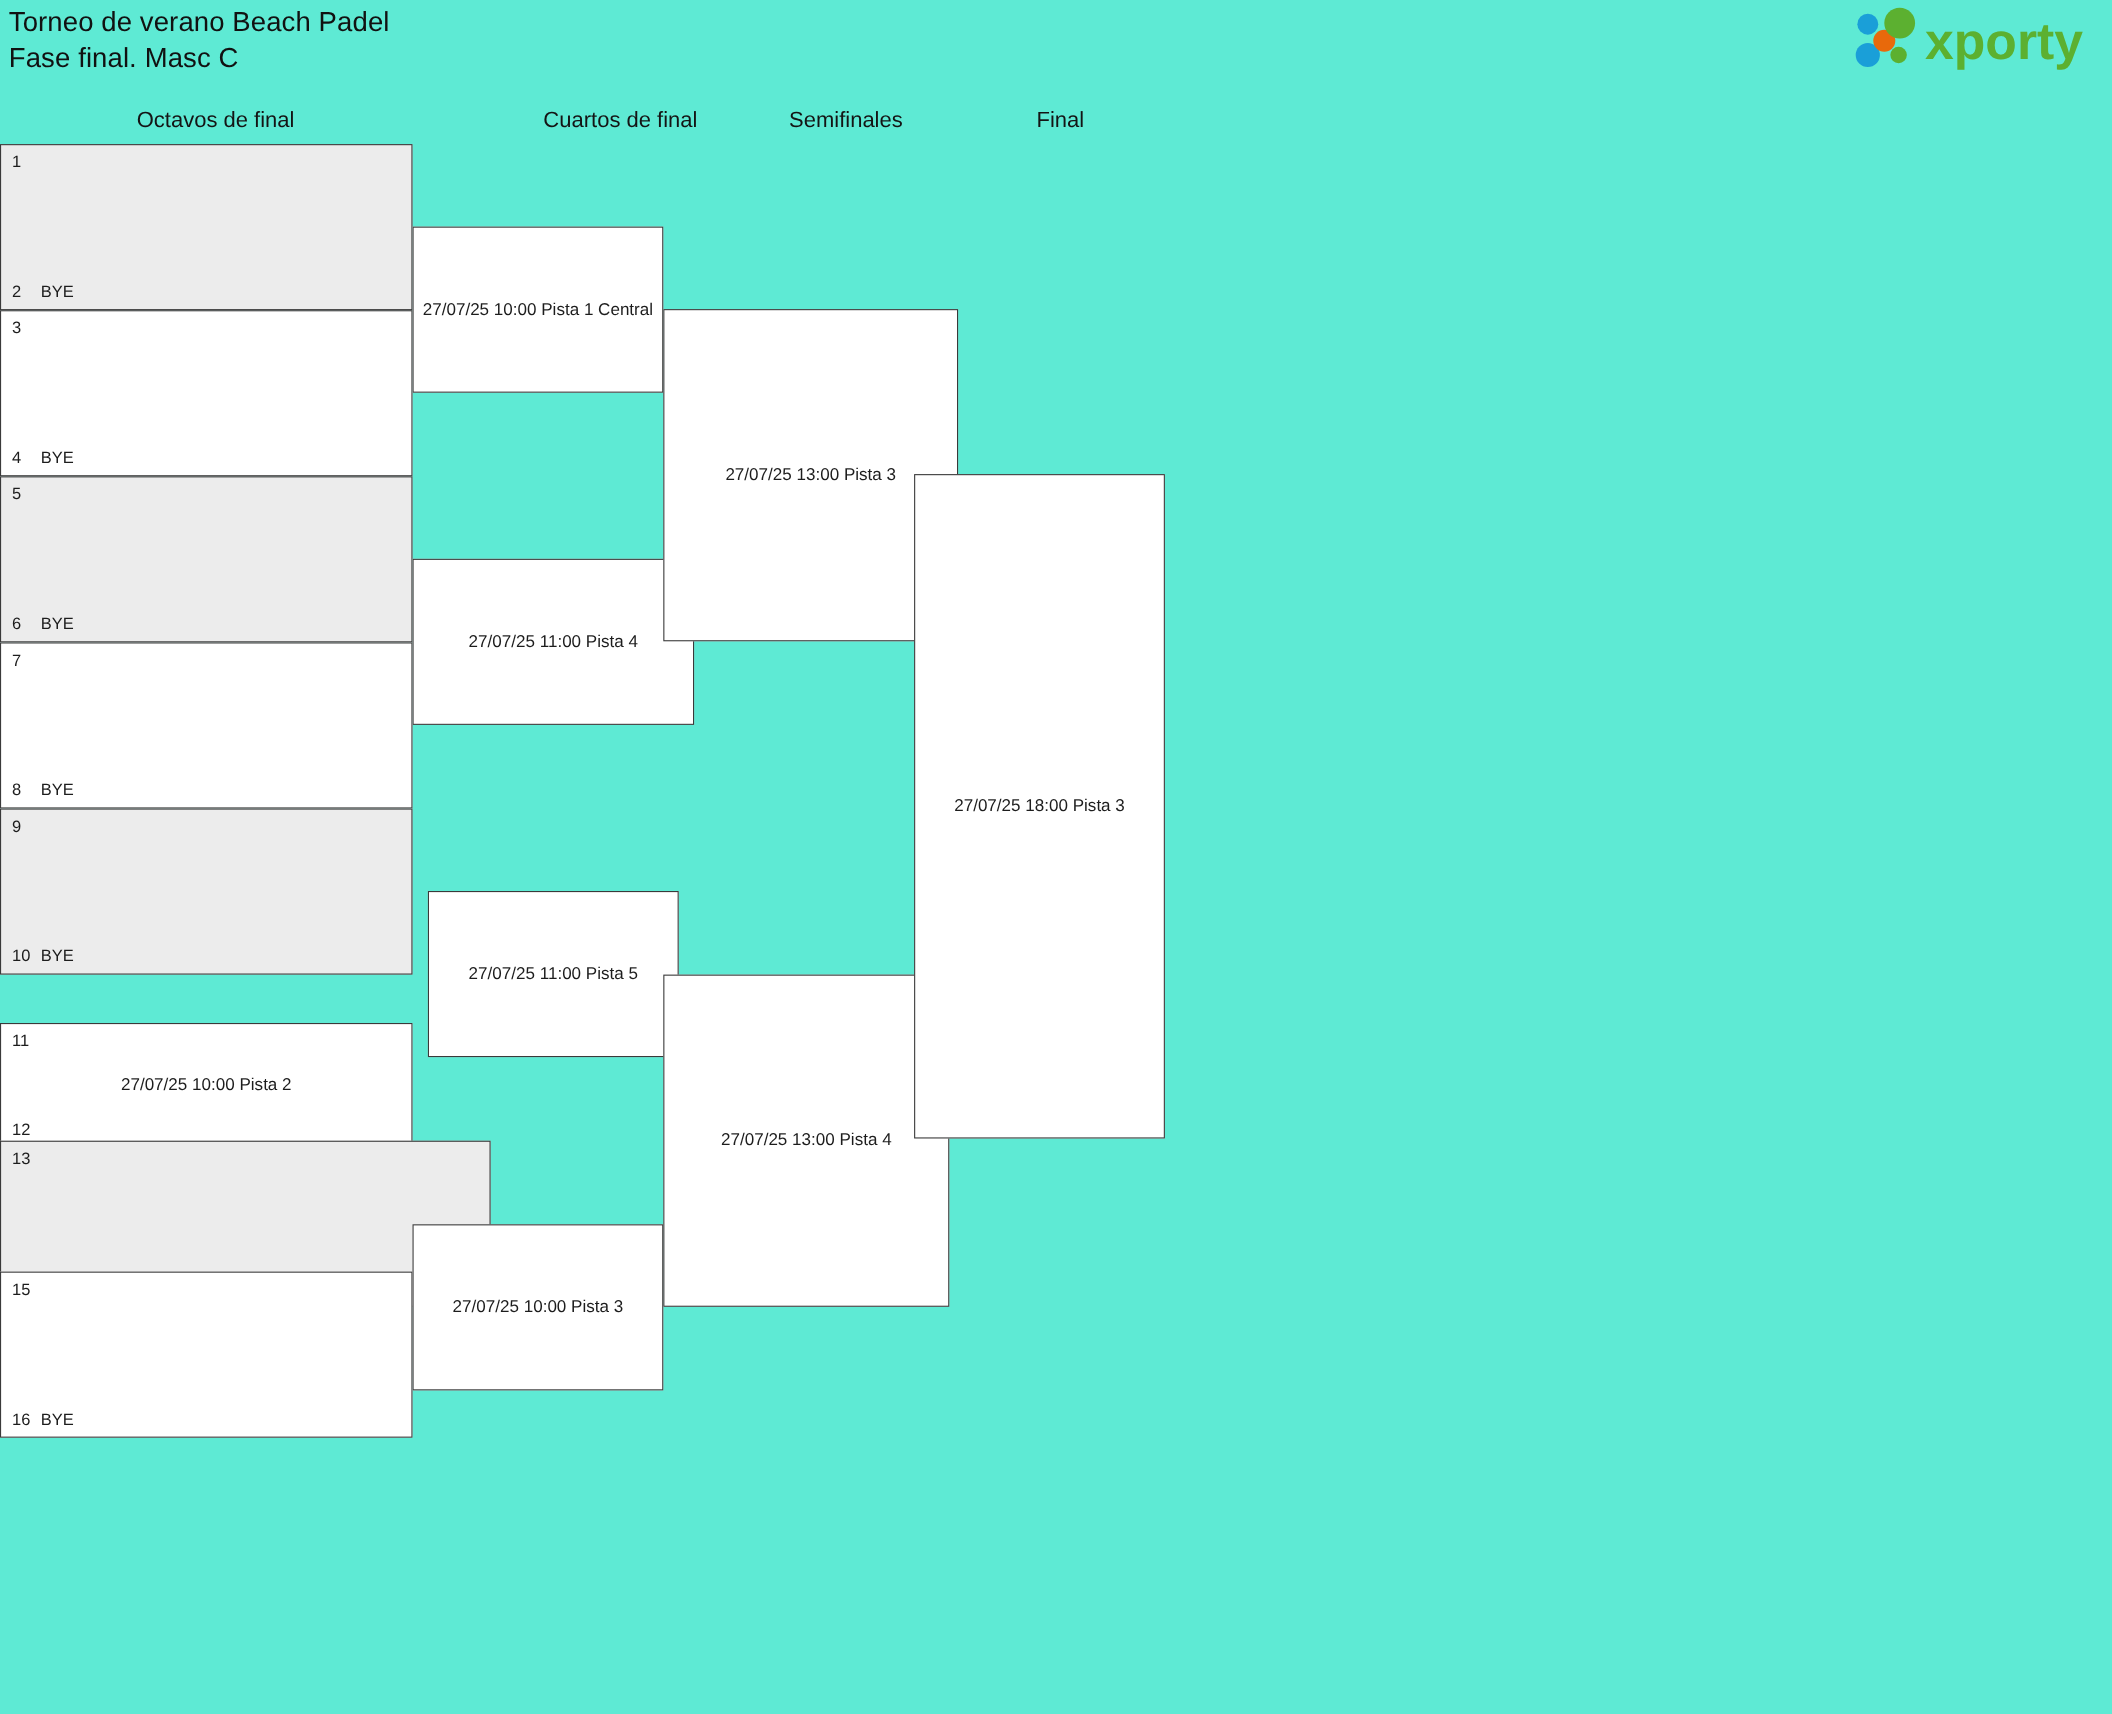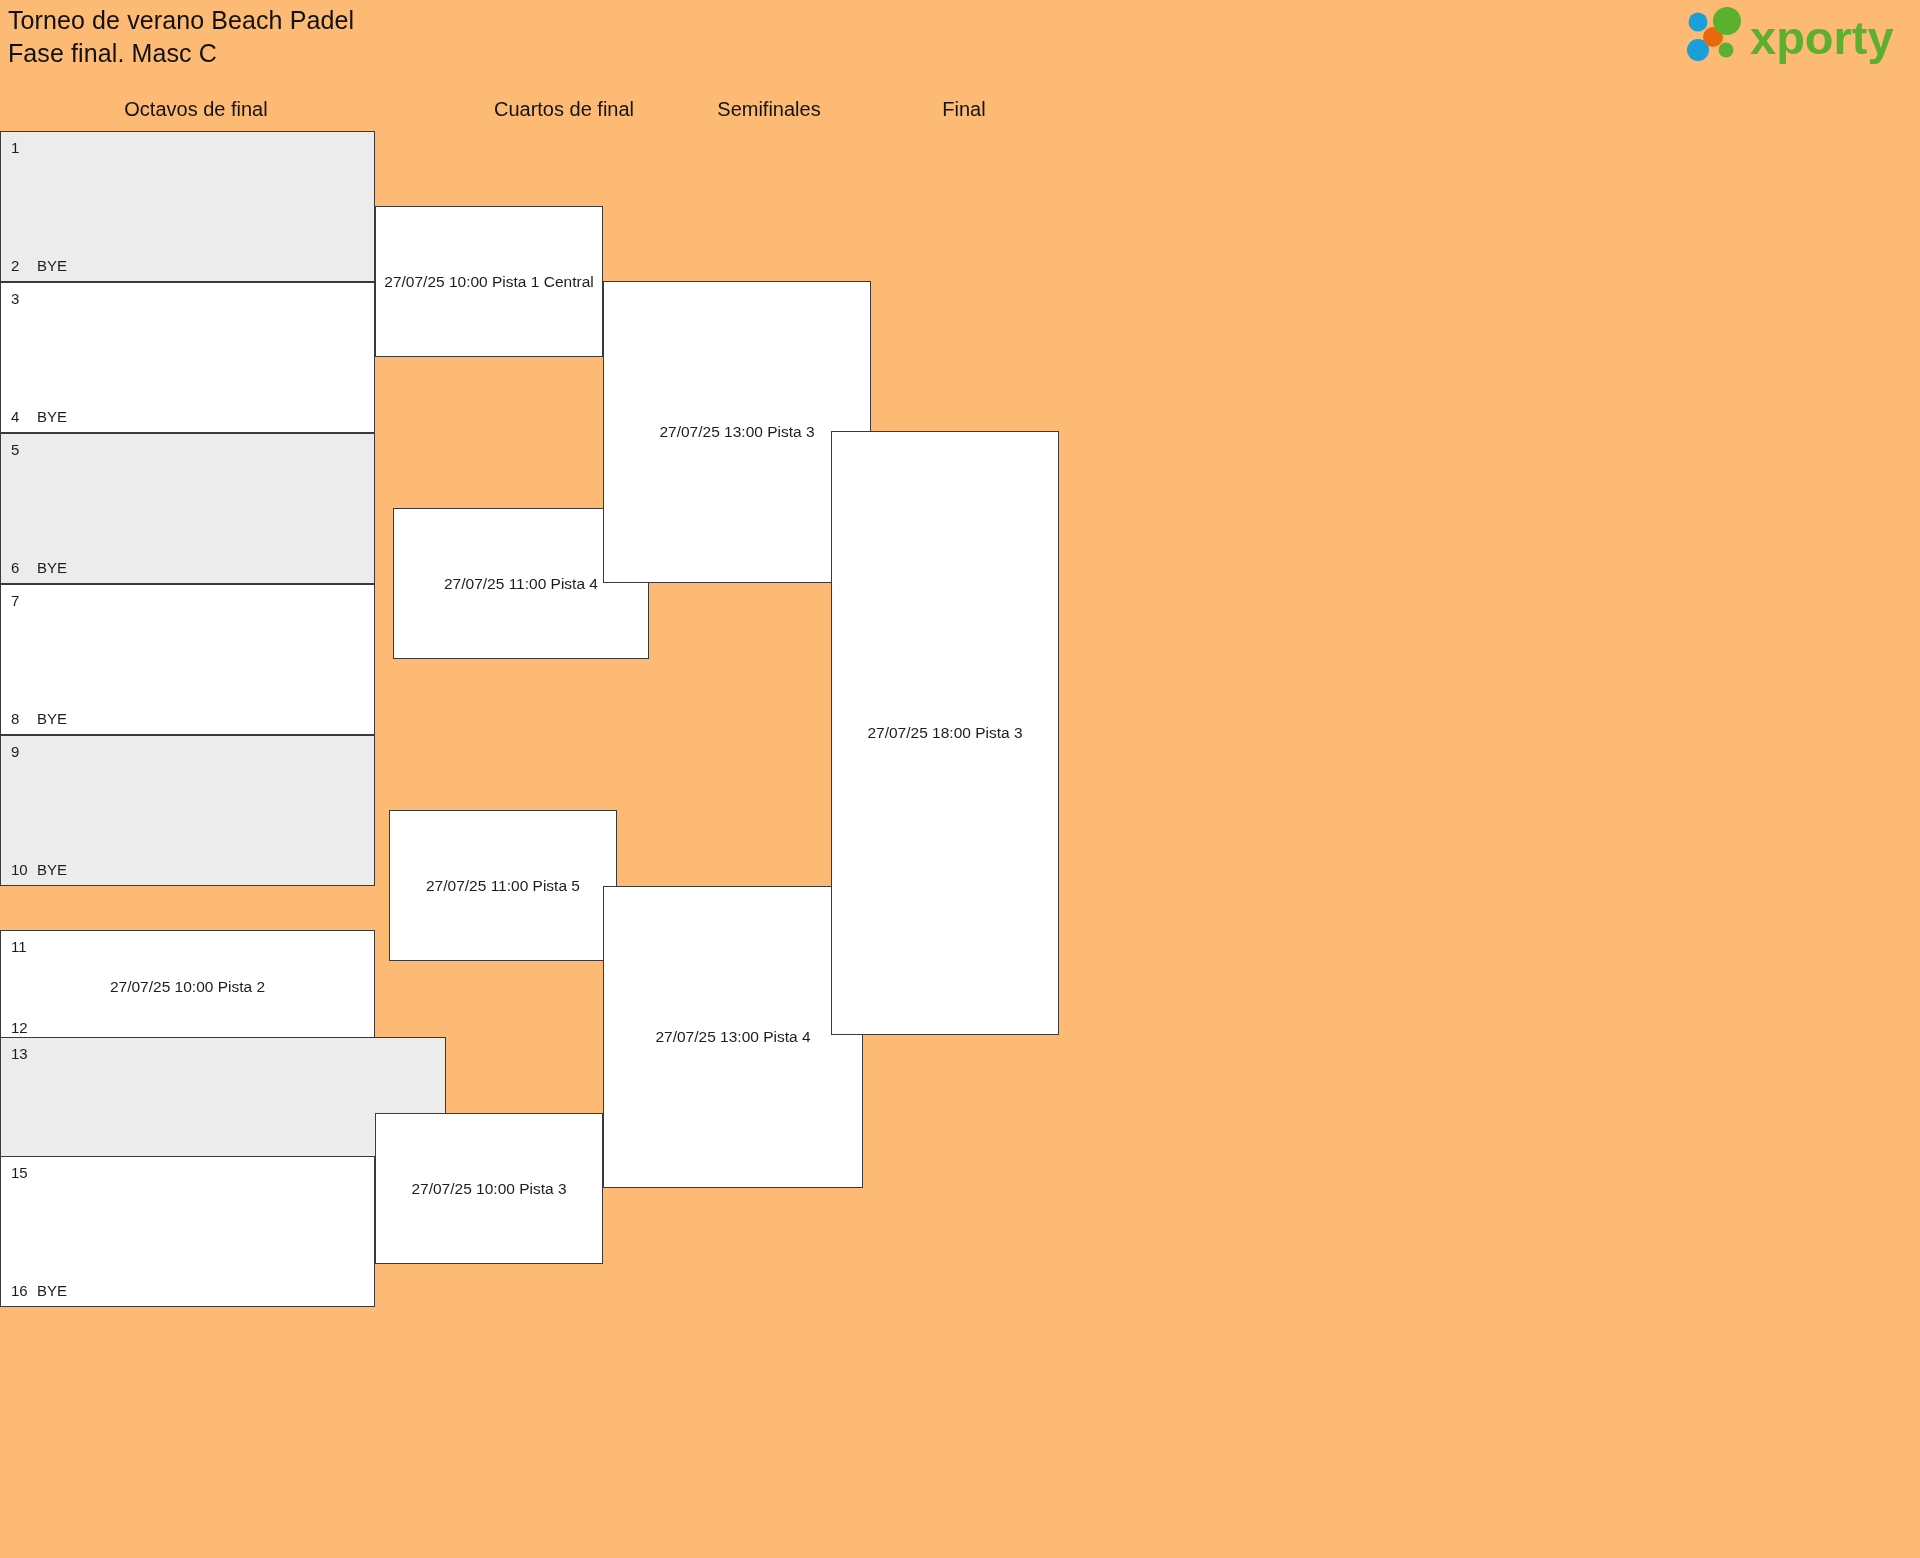--- a/index.html
+++ b/index.html
@@ -8,21 +8,21 @@
     margin: 0;
     padding: 0;
     background: #ffffff;
     font-family: "Liberation Sans", sans-serif;
     color: #1a1a1a;
   }
   #page {
     position: relative;
     width: 1920px;
     height: 1558px;
-    background: #fdba74;
+    background: #5eead4;
     overflow: hidden;
   }
 
   
   #title-block {
     position: absolute;
     left: 8px;
     top: 4px;
     line-height: 1.30;
   }
@@ -196,21 +196,21 @@
     <div class="slot slot-bottom">
       <span class="seed-num">16</span><span class="player-name">BYE</span>
     </div>
     <div class="match-label"></div>
   </div>
 
   <div class="bracket-box" style="left:375px; top:206px; width:228px; height:151px;">
     <div class="match-label">27/07/25 10:00 Pista 1 Central</div>
   </div>
 
-  <div class="bracket-box" style="left:393px; top:508px; width:256px; height:151px;">
+  <div class="bracket-box" style="left:375px; top:508px; width:256px; height:151px;">
     <div class="match-label">27/07/25 11:00 Pista 4</div>
   </div>
 
   <div class="bracket-box" style="left:389px; top:810px; width:228px; height:151px;">
     <div class="match-label">27/07/25 11:00 Pista 5</div>
   </div>
 
   <div class="bracket-box" style="left:375px; top:1113px; width:228px; height:151px;">
     <div class="match-label">27/07/25 10:00 Pista 3</div>
   </div>

